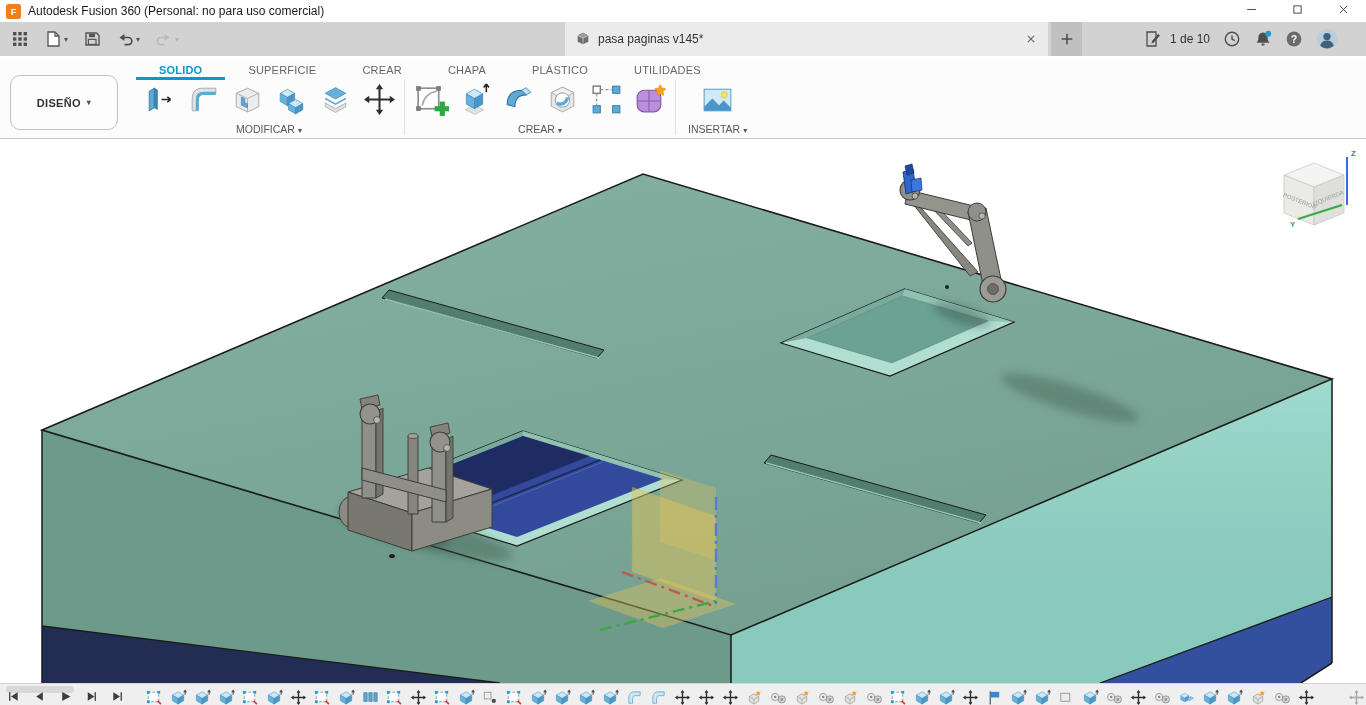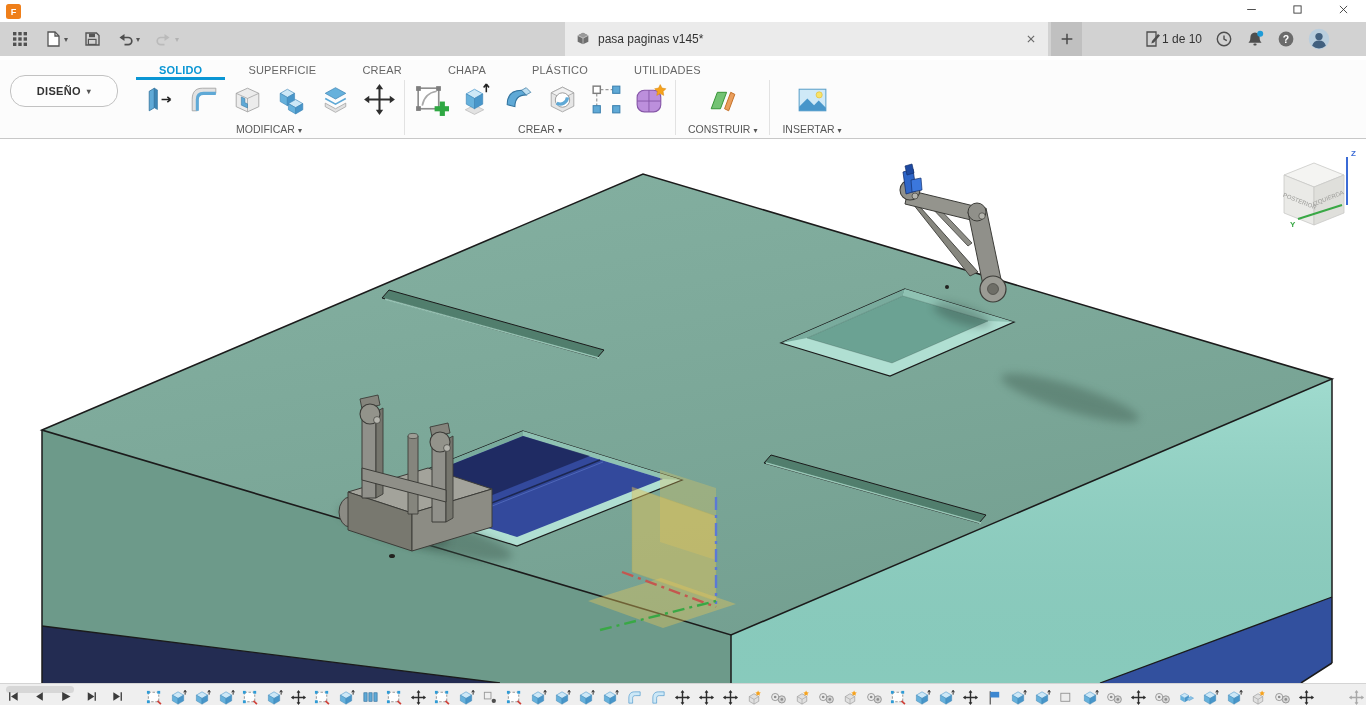--- a/index.html
+++ b/index.html
@@ -23,32 +23,32 @@
   .qbtn.disabled svg { opacity:.45; }
   .doc-tab { position:absolute; left:565px; top:0; width:483px; height:34px; background:#ebebeb;
     display:flex; align-items:center; padding:0 10px; }
   .doc-tab .ic16 { width:16px; height:16px; } .doc-tab .ic16 svg{ width:16px;height:16px; }
   .doc-title { font-size:12px; color:#333; margin-left:7px; flex:1; }
   .doc-tab .close { width:14px; height:14px; } .doc-tab .close svg{ width:14px;height:14px; }
   .newtab { position:absolute; left:1051px; top:0; width:31px; height:34px; background:#c0c0c0;
     display:flex; align-items:center; justify-content:center; }
   .newtab .ic16{ width:16px;height:16px; } .newtab svg{ width:16px;height:16px; }
   .account { position:absolute; left:1144px; top:0; height:34px; display:flex; align-items:center; gap:13px; }
-  .acct-item { display:flex; align-items:center; gap:0; }
+  .acct-item { display:flex; align-items:center; gap:8px; }
   .acct-item .ic { width:18px; height:18px; } .acct-item .ic svg{ width:18px;height:18px; }
   .acct-item .ic.lg { width:22px; height:22px; } .acct-item .ic.lg svg{ width:22px;height:22px; }
   .acct-text { font-size:12px; color:#333; }
   .ribbon { position:absolute; left:0; top:60px; width:1366px; height:79px; background:#fcfcfc;
     border-bottom:1px solid #c8c8c8; z-index:28; }
   .rtabs { position:absolute; left:136px; top:0; height:20px; display:flex; }
   .rtab { font-size:11px; color:#666; padding:4px 23px 0 23px; height:20px; letter-spacing:.2px; }
   .rtab.active { color:var(--c-accent-blue,#0a96d4); font-weight:bold;
     border-bottom:3px solid var(--c-accent-blue,#0a96d4); }
-  .mode-btn { position:absolute; left:10px; top:15px; width:108px; height:32px; border:1px solid #c2c2c2;
-    border-radius:15px; background:#fdfdfd; display:flex; align-items:center; justify-content:center;
+  .mode-btn { position:absolute; left:10px; top:15px; width:108px; height:55px; border:1px solid #c2c2c2;
+    border-radius:10px; background:#fdfdfd; display:flex; align-items:center; justify-content:center;
     gap:6px; font-size:11px; color:#333; font-weight:bold; letter-spacing:.3px; }
   .groups { position:absolute; left:134px; top:20px; display:flex; }
   .group { display:flex; flex-direction:column; align-items:center; padding:0 3px; border-right:1px solid #e2e2e2; }
   .group:last-child { border-right:none; }
   .icons-row { display:flex; height:42px; }
   .tool { width:44px; height:42px; display:flex; align-items:center; justify-content:center; }
   .tool svg { width:37px; height:37px; }
   .group-label { font-size:10.5px; color:#575757; margin-top:1px; white-space:nowrap; padding:0 9px; }
   .group-label .caret { margin-left:3px; }
   .viewport { position:absolute; left:0; top:135px; width:1366px; height:548px; background:#fff; }
@@ -65,20 +65,21 @@
   .tl-marker svg { width:17px; height:17px; }
 </style>
 </head>
 <body>
 
 <div class="titlebar">
   <span class="app-logo" style="display: inline-block;"><svg viewBox="0 0 18 18" xmlns="http://www.w3.org/2000/svg">
         <rect width="18" height="18" rx="3" fill="#ef7f1a"></rect>
         <text x="9" y="13.5" text-anchor="middle" font-size="11" font-weight="bold" fill="#fff" font-family="Liberation Sans">F</text>
       </svg></span>
+  <span class="win-title">Autodesk Fusion 360 (Personal: no para uso comercial)</span>
   <div class="win-controls" id="win-controls">
       <div class="winbtn">
         <span style="display: inline-block;"><svg viewBox="0 0 18 18" xmlns="http://www.w3.org/2000/svg">
             <path d="M3 9h12" stroke="#333" stroke-width="1.2"></path>
           </svg></span>
       </div>
       <div class="winbtn">
         <span style="display: inline-block;"><svg viewBox="0 0 18 18" xmlns="http://www.w3.org/2000/svg">
             <rect x="4" y="4" width="10" height="10" fill="none" stroke="#333" stroke-width="1.2"></rect>
           </svg></span>
@@ -307,31 +308,20 @@
                 <path d="M27.5 3.5l1.7 3.4 3.8.6-2.7 2.7.6 3.8-3.4-1.8-3.4 1.8.6-3.8-2.7-2.7 3.8-.6z" fill="#f6a21c" stroke="#d88a10" stroke-width=".5"></path>
               </svg></span>
           </div>
         </div>
         <div class="group-label">CREAR<span class="caret">▾</span></div>
       </div>
       <div class="group">
         <div class="icons-row">
           <div class="tool">
             <span style="display: inline-block;"><svg viewBox="0 0 36 36" xmlns="http://www.w3.org/2000/svg">
-                <path d="M7 27l6-16h9l-6 16z" fill="#5cb85c" fill-opacity=".85" stroke="#2f8f2f" stroke-width=".9"></path>
-                <path d="M20 27l6-16 4 2-6 16z" fill="#e8934a" fill-opacity=".9" stroke="#c06a20" stroke-width=".9"></path>
-              </svg></span>
-          </div>
-        </div>
-        <div class="group-label">CONSTRUIR<span class="caret">▾</span></div>
-      </div>
-      <div class="group">
-        <div class="icons-row">
-          <div class="tool">
-            <span style="display: inline-block;"><svg viewBox="0 0 36 36" xmlns="http://www.w3.org/2000/svg">
                 <rect x="5" y="8" width="26" height="21" fill="#cfe9f7" stroke="#5b9fc9" stroke-width="1"></rect>
                 <path d="M5 25l8-8 6.5 6.5L24 19l7 7v3H5z" fill="#4896ca"></path>
                 <circle cx="24.5" cy="13.5" r="3" fill="#f8e36a" stroke="#e0b830" stroke-width=".6"></circle>
               </svg></span>
           </div>
         </div>
         <div class="group-label">INSERTAR<span class="caret">▾</span></div>
       </div>
     </div>
 </div>

